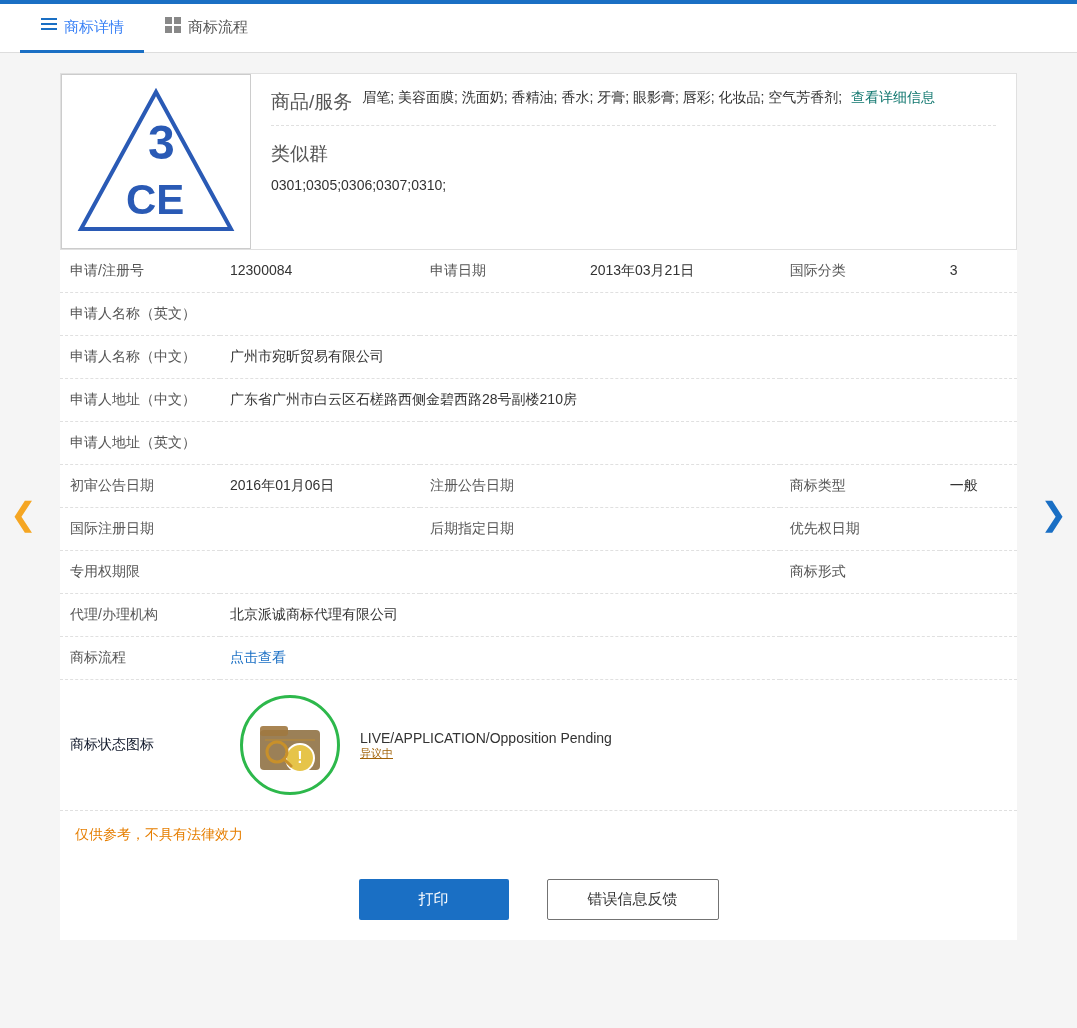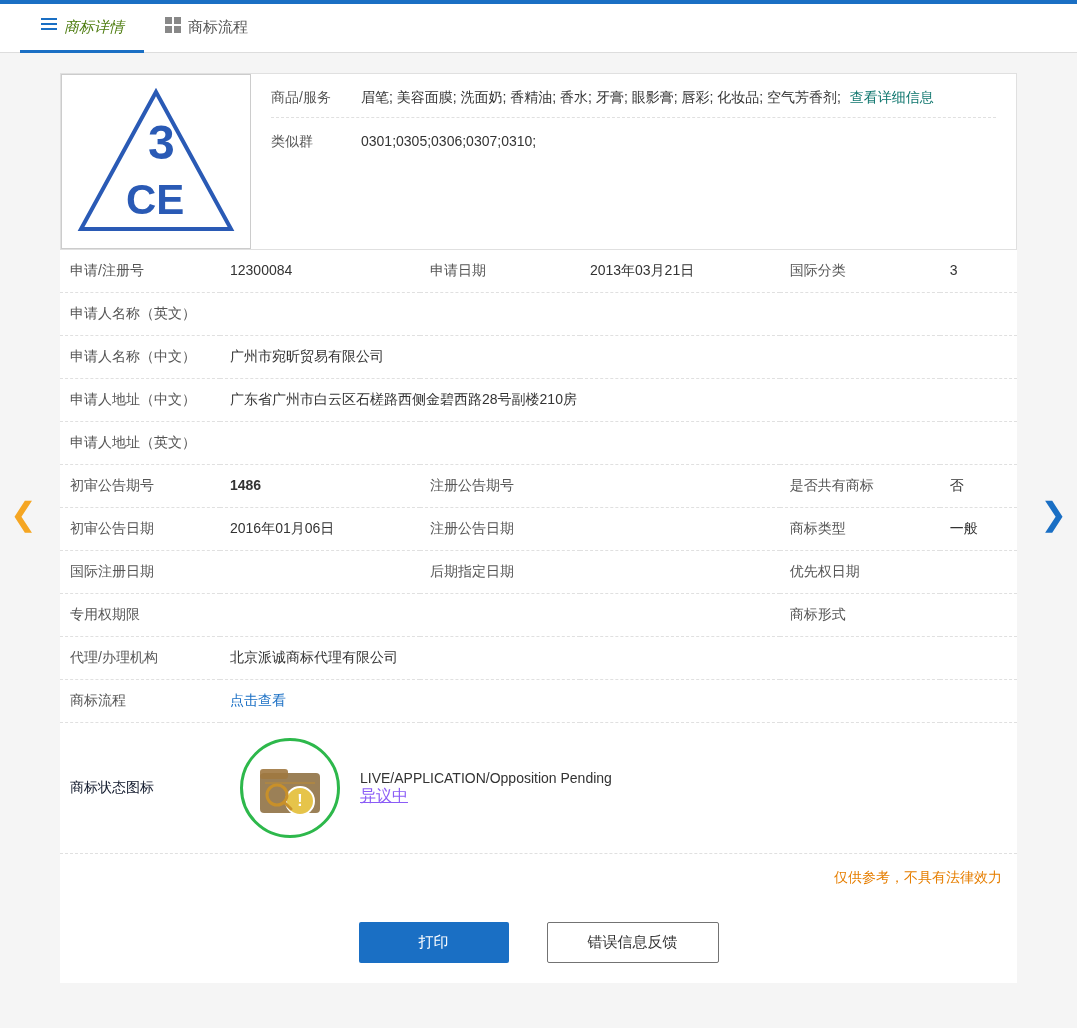--- a/index.html
+++ b/index.html
@@ -2,47 +2,47 @@
 <html><head>
   <meta charset="utf-8">
   <style>
     * { box-sizing: border-box; margin: 0; padding: 0; }
     body { font-family: "Microsoft YaHei", "SimHei", Arial, sans-serif; font-size: 14px; color: #333; background: #f5f5f5; }
 
     .top-bar { height: 4px; background: #1a6fc4; }
 
     .tabs { display: flex; background: #fff; border-bottom: 1px solid #ddd; padding: 0 20px; }
     .tab { display: flex; align-items: center; gap: 6px; padding: 12px 20px; cursor: pointer; font-size: 15px; color: #555; border-bottom: 3px solid transparent; margin-bottom: -1px; }
-    .tab.active { color: #4d7c0f; border-bottom: 3px solid #1a6fc4; background: #fff; font-style: italic; }
+    .tab.active { color: #3b82f6; border-bottom: 3px solid #1a6fc4; background: #fff; }
     .tab-icon { font-size: 16px; }
 
     .main-content { max-width: 1077px; margin: 0 auto; padding: 20px 60px; position: relative; }
     .trademark-image-box { width: 190px; min-height: 175px; border: 1px solid #ccc; display: flex; align-items: center; justify-content: center; background: #fff; flex-shrink: 0; }
-    .info-label { color: #555; min-width: 80px; font-size: 14px; }
+    .info-label { color: #555; min-width: 80px; font-size: 19px; }
     .info-value { color: #333; font-size: 14px; }
     .info-value a, .info-value .link { color: #1a6fc4; cursor: pointer; text-decoration: none; }
 
     .detail-table { width: 100%; border-collapse: collapse; background: #fff; }
     .detail-table td { padding: 12px 10px; border-bottom: 1px dashed #e0e0e0; font-size: 14px; vertical-align: top; }
     .detail-table td.label-cell { color: #555; width: 160px; }
     .detail-table td.value-cell { color: #333; }
     .bold-value { font-weight: bold; }
 
     .nav-arrow { position: fixed; top: 50%; transform: translateY(-50%); font-size: 32px; cursor: pointer; color: #f5a623; z-index: 100; }
     .nav-arrow.left { left: 10px; }
     .nav-arrow.right { right: 10px; color: #1a6fc4; }
 
     .status-section { display: flex; align-items: center; gap: 20px; padding: 15px 10px; background: #fff; border-bottom: 1px dashed #e0e0e0; }
     .status-label-cell { color: #0f172a; min-width: 150px; font-size: 14px; }
     .status-icon-wrap { width: 100px; height: 100px; border: 3px solid #2db84b; border-radius: 50%; display: flex; align-items: center; justify-content: center; }
     .status-text-wrap { display: flex; flex-direction: column; gap: 0; }
     .status-text-en { color: #333; font-size: 14px; }
-    .status-text-zh { color: #8b5cf6; font-size: 16px; text-decoration: underline; }
-
-    .disclaimer { text-align: right; padding: 15px; color: #e67e00; font-size: 14px; background: #fff; }
+    .status-text-zh { color: #a16207; font-size: 11px; text-decoration: underline; }
+
+    .disclaimer { text-align: left; padding: 15px; color: #e67e00; font-size: 14px; background: #fff; }
 
     .actions { display: flex; justify-content: center; gap: 38px; padding: 20px; background: #fff; }
     .btn-print { background: #1a6fc4; color: #fff; border: none; padding: 10px 60px; font-size: 15px; cursor: pointer; border-radius: 2px; }
     .btn-feedback { background: #fff; color: #333; border: 1px solid #737373; padding: 10px 40px; font-size: 15px; cursor: pointer; border-radius: 2px; }
 
     .content-wrap { position: relative; z-index: 1; }
   </style>
 </head>
 <body>
 
@@ -94,21 +94,21 @@
       <div style="flex:1; padding:0 20px;">
 
         <div style="display:flex; gap:10px; padding:15px 0 10px 0; border-bottom:1px dashed #e0e0e0;">
           <span class="info-label">商品/服务</span>
           <span class="info-value">
             <span>眉笔; 美容面膜; 洗面奶; 香精油; 香水; 牙膏; 眼影膏; 唇彩; 化妆品; 空气芳香剂;</span>
             <a style="color:#0f766e; margin-left:5px;">查看详细信息</a>
           </span>
         </div>
 
-        <div style="display:flex; gap:10px; padding:15px 0 10px 0;">
+        <div style="display:flex; gap:10px; padding:15px 0 10px 0;flex-direction:column;">
           <span class="info-label">类似群</span>
           <span class="info-value">0301;0305;0306;0307;0310;</span>
         </div>
       </div>
     </div>
 
     <table class="detail-table">
 
       <tbody>
           <tr>
@@ -133,28 +133,20 @@
       <tr>
         <td class="label-cell">申请人地址（中文）</td>
         <td class="value-cell" colspan="5">广东省广州市白云区石槎路西侧金碧西路28号副楼210房</td>
       </tr>
 
       <tr>
         <td class="label-cell">申请人地址（英文）</td>
         <td class="value-cell" colspan="5"></td>
       </tr>
 
-      <tr>
-        <td class="label-cell">初审公告期号</td>
-        <td class="value-cell bold-value">1486</td>
-        <td class="label-cell">注册公告期号</td>
-        <td class="value-cell"></td>
-        <td class="label-cell">是否共有商标</td>
-        <td class="value-cell">否</td>
-      </tr>
 
       <tr>
         <td class="label-cell">初审公告日期</td>
         <td class="value-cell">2016年01月06日</td>
         <td class="label-cell">注册公告日期</td>
         <td class="value-cell"></td>
         <td class="label-cell">商标类型</td>
         <td class="value-cell">一般</td>
       </tr>
 

